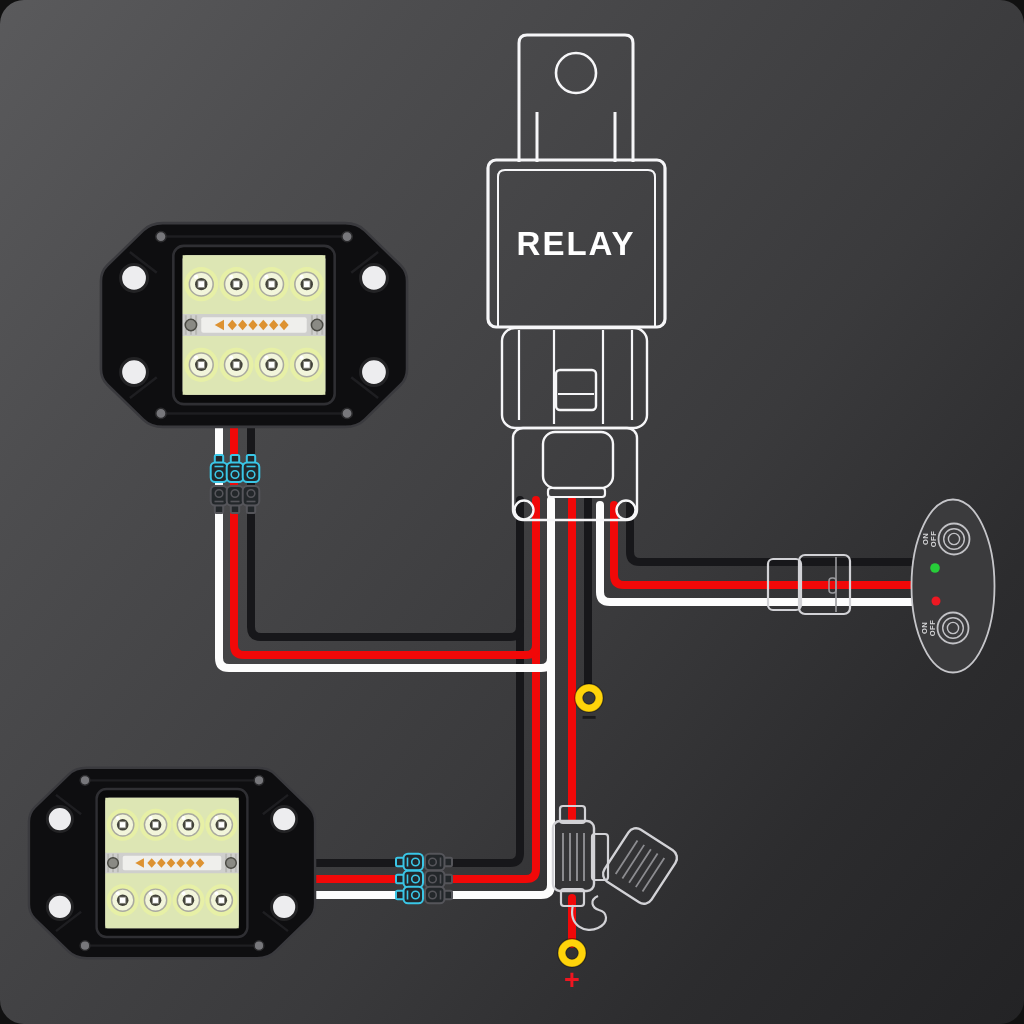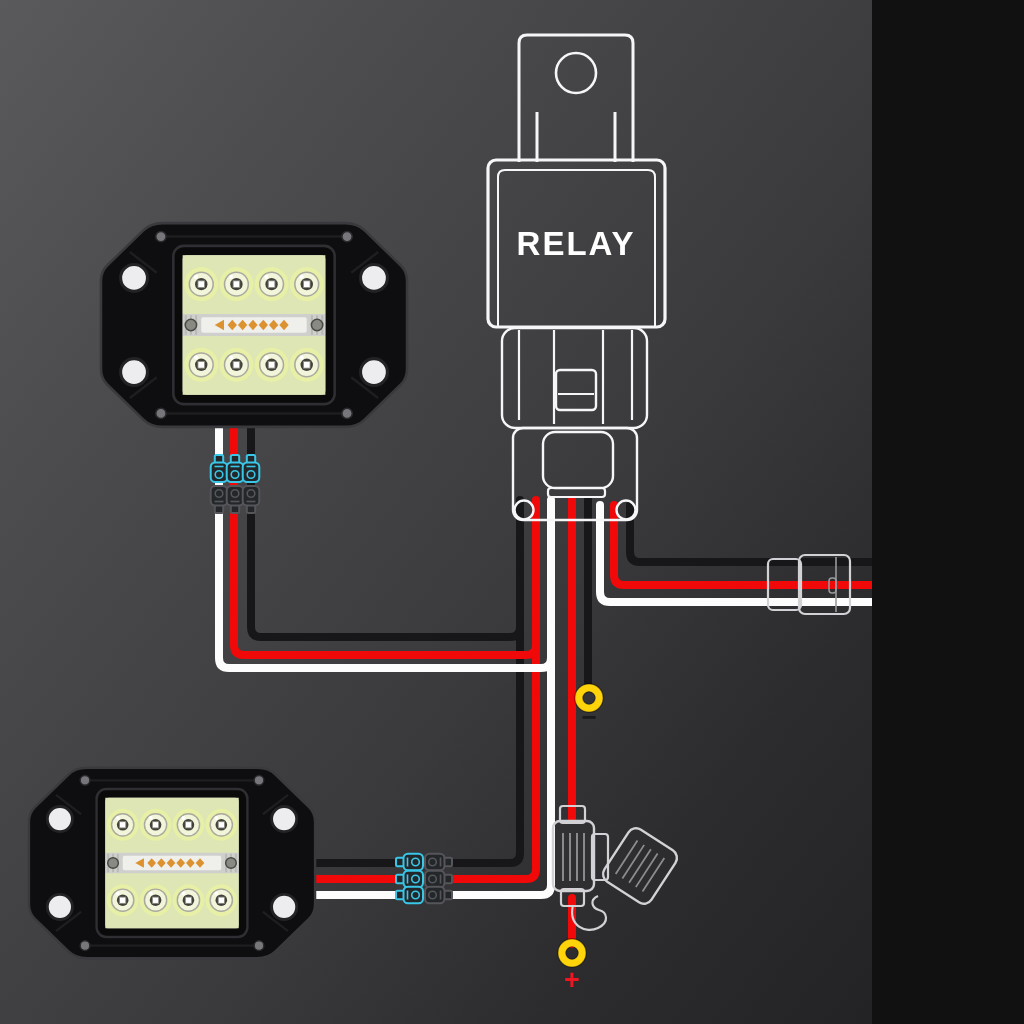--- a/index.html
+++ b/index.html
@@ -1,19 +1,20 @@
 <!DOCTYPE html>
 <html><head>
 <meta charset="utf-8">
 <style>
   html,body{margin:0;padding:0;background:#111;}
   .stage{
-    position:relative;width:872px;height:1024px;overflow:hidden;
+    position:relative;width:1024px;height:1024px;overflow:hidden;
     background:linear-gradient(128deg,#5a5a5c 0%,#4d4d4f 22%,#434345 42%,#3a3a3c 60%,#2c2c2e 80%,#232325 100%);
     font-family:"Liberation Sans",sans-serif;
+    border-radius:24px;
   }
   .stage svg{position:absolute;left:0;top:0;}
   text{font-family:"Liberation Sans",sans-serif;}
   .relay-label{font-size:33px;font-weight:bold;fill:#ffffff;letter-spacing:2px;}
   .onoff{font-size:7.6px;font-weight:bold;fill:#d8d8da;letter-spacing:.4px;}
   .plus{font-size:27px;font-weight:bold;fill:#ee1620;}
   .minus{font-size:26px;font-weight:bold;fill:#1a1a1c;}
   .outline-w{stroke:#f6f6f8;fill:none;}
   .outline-g{stroke:#d2d2d6;fill:none;}
   .cyan{color:#3ac6e6;}

